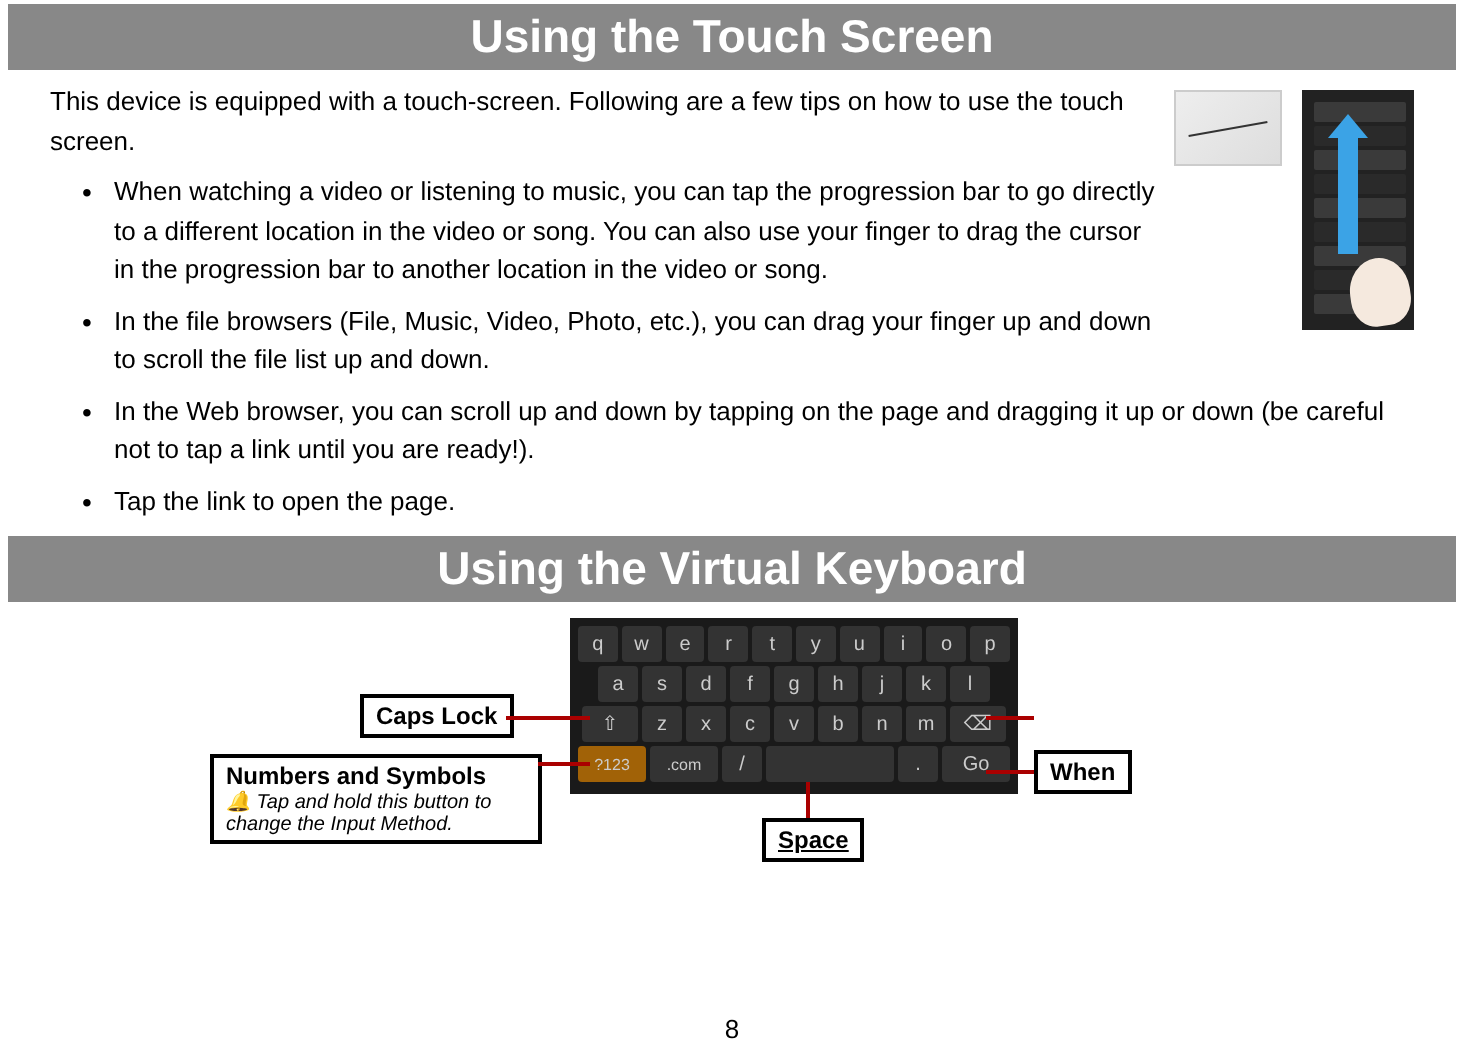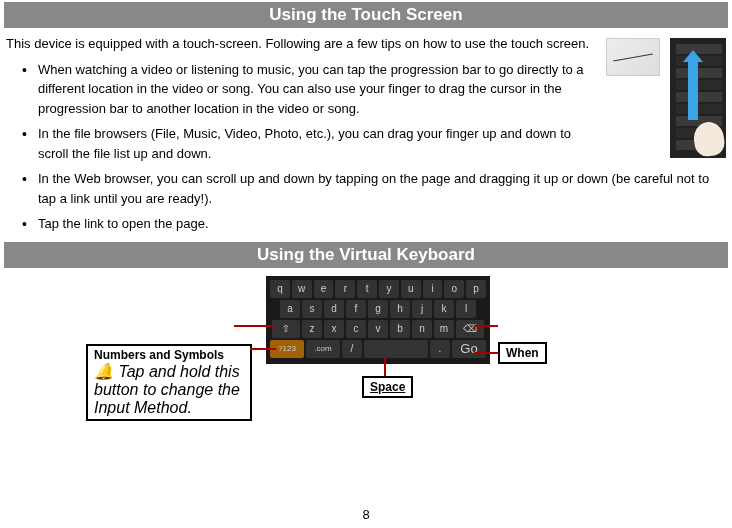--- a/index.html
+++ b/index.html
@@ -1,18 +1,18 @@
 <!DOCTYPE html>
 <html><head>
   <meta charset="utf-8">
   <style>
     * { margin: 0; padding: 0; box-sizing: border-box; }
     body { font-family: Arial, sans-serif; width: 732px; height: 528px; background: #fff; color: #000; position: relative; font-size: 13px; }
-    .section-header { background: #888; color: #fff; font-weight: bold; font-size: 17px; text-align: center; padding: 3px 0; margin: 2px 4px 6px 4px; }
-    .content { padding: 0 6px; }
+    .section-header { background: #888; color: #fff; font-weight: bold; font-size: 23px; text-align: center; padding: 3px 0; margin: 2px 4px 6px 4px; }
+    .content { padding: 0 25px; }
     .intro { line-height: 1.5; margin-bottom: 6px; }
     ul.bullets { list-style: none; padding-left: 16px; }
     ul.bullets li { position: relative; padding-left: 16px; line-height: 1.5; margin-bottom: 6px; }
     ul.bullets li::before { content: "•"; position: absolute; left: 0; top: 0; font-size: 14px; }
     .float-img { float: right; margin: 4px 0 4px 8px; }
     .img1 { width: 54px; height: 38px; background: linear-gradient(135deg,#eee,#ddd); border:1px solid #ccc; display:inline-block; vertical-align:top; position:relative; }
     .img1::after{content:"";position:absolute;left:6px;top:18px;width:40px;height:1px;background:#333;transform:rotate(-10deg);}
     .img2 { width: 56px; height: 120px; background:#222; display:inline-block; margin-left:6px; position:relative; overflow:hidden;}
     .img2-rows{position:absolute;left:6px;top:6px;right:4px;}
     .img2-row{height:10px;margin-bottom:2px;background:#3a3a3a;border-radius:1px;}
@@ -25,21 +25,21 @@
     .keyboard { position:absolute; left:260px; top:0; width:224px; background:#1a1a1a; padding:4px; }
     .kb-row{display:flex;justify-content:center;gap:2px;margin-bottom:2px;}
     .key{background:#333;color:#ccc;font-size:10px;display:flex;align-items:center;justify-content:center;height:18px;border-radius:2px;}
     .k1{width:20px;}
     .k15{width:28px;}
     .k2{width:34px;}
     .kspace{flex:1;}
     .kred{background:#a16207;}
 
     .callout{position:absolute;border:2px solid #000;background:#fff;padding:2px 6px;font-size:12px;font-weight:bold;white-space:nowrap;}
-    .callout .sub{font-weight:normal;font-style:italic;font-size:16px;display:block;white-space:normal;width:150px;}
+    .callout .sub{font-weight:normal;font-style:italic;font-size:10px;display:block;white-space:normal;width:150px;}
     .line{position:absolute;background:#a00;height:2px;}
     .line-v{position:absolute;background:#a00;width:2px;}
 
     .page-num{position:absolute;bottom:6px;left:0;width:100%;text-align:center;font-size:13px;}
   </style>
 </head>
 <body>
 
 <div class="section-header">Using the Touch Screen</div>
 <div class="content">
@@ -109,24 +109,25 @@
         <div class="key k1">n</div>
         <div class="key k1">m</div>
         <div class="key k15">⌫</div>
       </div>
       <div class="kb-row">
         <div class="key k2 kred" style="font-size:8px">?123</div>
         <div class="key k2" style="font-size:8px">.com</div>
         <div class="key k1">/</div>
         <div class="key kspace"></div>
         <div class="key k1">.</div>
-        <div class="key k2" style="font-size:13px">Go</div>
+        <div class="key k2" style="font-size:10px">Go</div>
       </div>
     </div>
 
+    <div class="callout" style="left:155px;top:38px;">Caps Lock</div>
     <div class="line" style="left:228px;top:49px;width:42px;"></div>
 
     <div class="callout" style="left:80px;top:68px;">
       <span>Numbers and Symbols</span>
       <span class="sub">🔔 <span>Tap and hold this button to change the Input Method.</span></span>
     </div>
     <div class="line" style="left:244px;top:72px;width:26px;"></div>
 
     <div class="line" style="left:468px;top:49px;width:24px;"></div>
 

